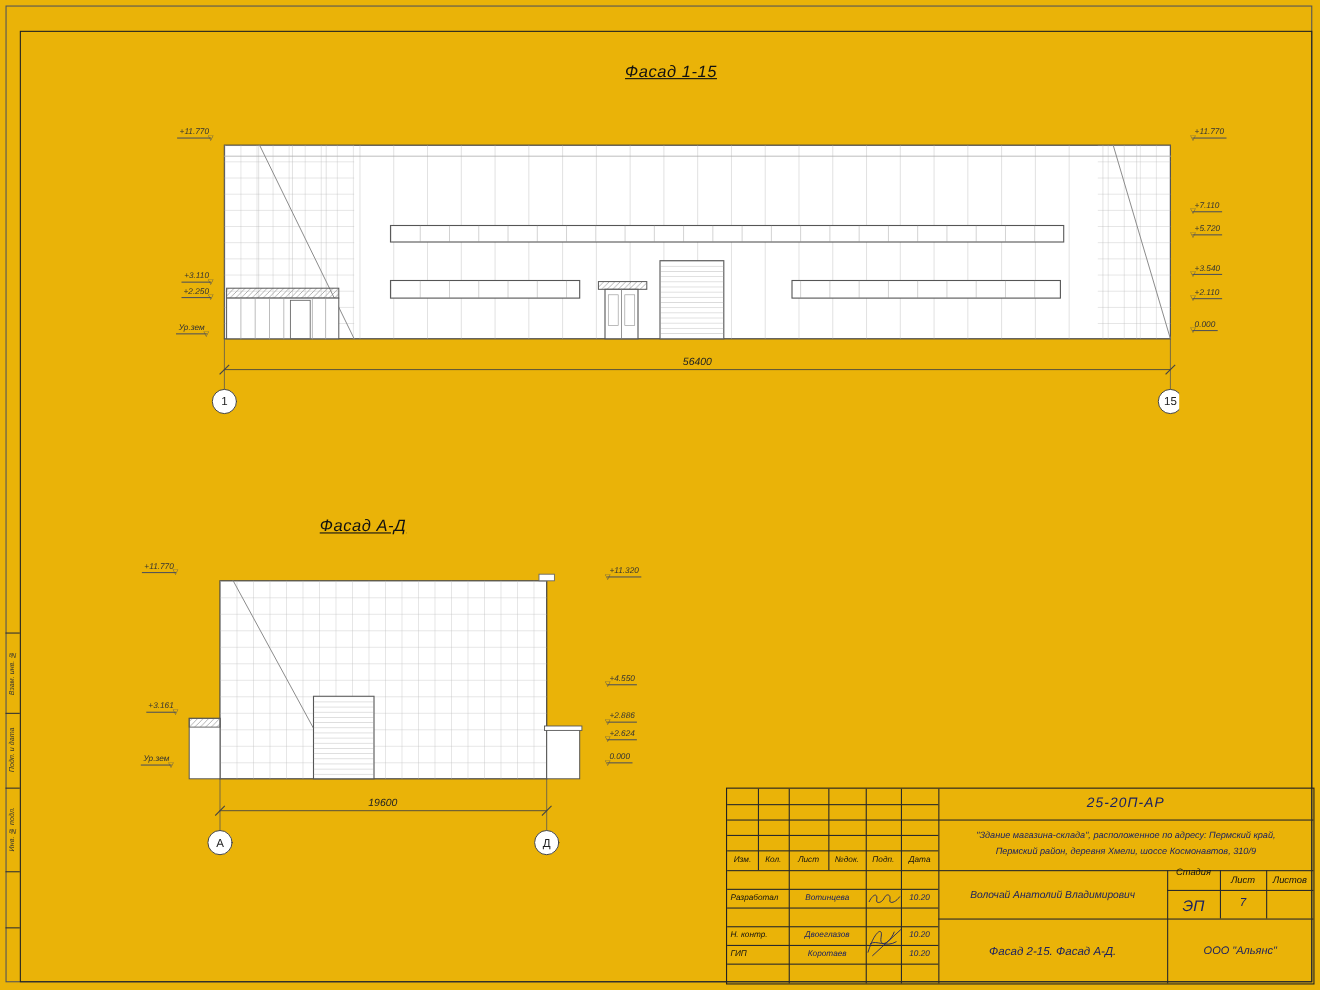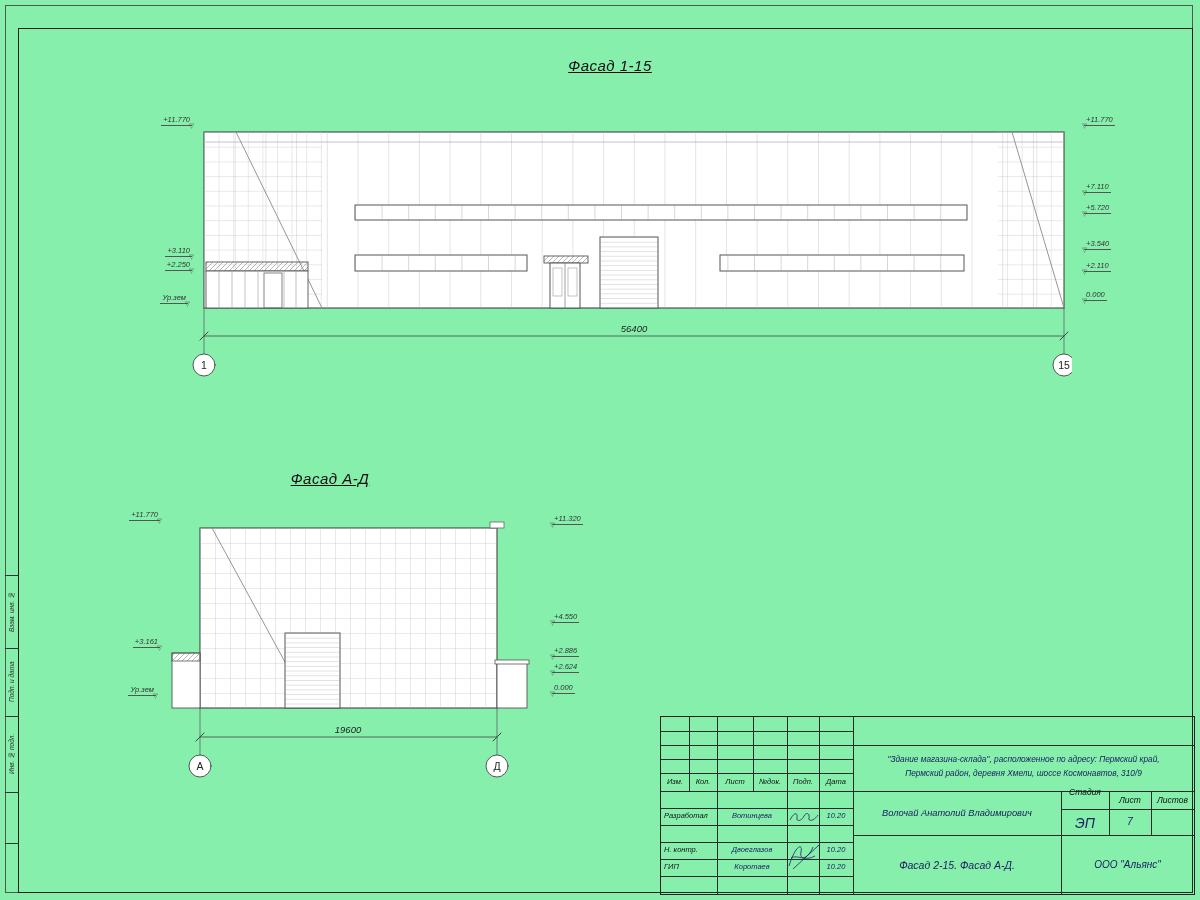--- a/index.html
+++ b/index.html
@@ -1,16 +1,16 @@
 <!DOCTYPE html>
 <html><head>
 <meta charset="utf-8">
 <style>
   html,body{margin:0;padding:0;background:#e8e8e8;}
-  .sheet{position:relative;width:1200px;height:900px;background:#86efac;font-family:"Liberation Sans",sans-serif;overflow:hidden;}
+  .sheet{position:relative;width:1200px;height:900px;background:#eab308;font-family:"Liberation Sans",sans-serif;overflow:hidden;}
   .abs{position:absolute;}
   .outer{position:absolute;left:5px;top:5px;width:1188px;height:888px;border:1px solid #555;box-sizing:border-box;}
   .frame{position:absolute;left:18px;top:28px;width:1175px;height:865px;border:1.6px solid #222;box-sizing:border-box;}
   .dtitle{position:absolute;font-style:italic;font-size:15px;color:#111;text-decoration:underline;text-align:center;letter-spacing:.5px;}
   .elev{position:absolute;font-size:7.5px;line-height:1;color:#333;width:46px;}
   .elev .val{display:inline-block;border-bottom:1px solid #555;padding:0 2px 1px 2px;font-style:italic;}
   .elev .flag{position:absolute;top:7px;font-size:6.5px;color:#555;}
   .elev.L{text-align:right;}
   .elev.L .flag{right:-2px;}
   .elev.R{text-align:left;}
@@ -205,20 +205,21 @@
     <div class="hl" style="top:56px;left:0;width:192px"></div>
     <div class="hl" style="top:74px;left:0;width:533px"></div>
     <div class="hl" style="top:91px;left:0;width:192px"></div>
     <div class="hl" style="top:108px;left:0;width:192px"></div>
     <div class="hl" style="top:125px;left:0;width:192px"></div>
     <div class="hl" style="top:142px;left:0;width:192px"></div>
     <div class="hl" style="top:159px;left:0;width:192px"></div>
     <div class="hl" style="top:92px;left:400px;width:133px"></div>
     <div class="hl" style="top:118px;left:192px;width:341px"></div>
 
+    <div class="tbt ctr ink" style="left:192px;top:7px;width:341px;font-size:12.5px;letter-spacing:1px">25-20П-АР</div>
     <div class="tbt ctr ink" style="left:196px;top:35px;width:333px;font-size:8.3px;line-height:1.7">
       <span style="display:block">"Здание магазина-склада", расположенное по адресу: Пермский край,</span>
       <span style="display:block">Пермский район, деревня Хмели, шоссе Космонавтов, 310/9</span>
     </div>
 
     <div class="tbt ctr" style="left:0;top:61px;width:28px">Изм.</div>
     <div class="tbt ctr" style="left:28px;top:61px;width:28px">Кол.</div>
     <div class="tbt ctr" style="left:56px;top:61px;width:36px">Лист</div>
     <div class="tbt ctr" style="left:92px;top:61px;width:34px">№док.</div>
     <div class="tbt ctr" style="left:126px;top:61px;width:32px">Подп.</div>

